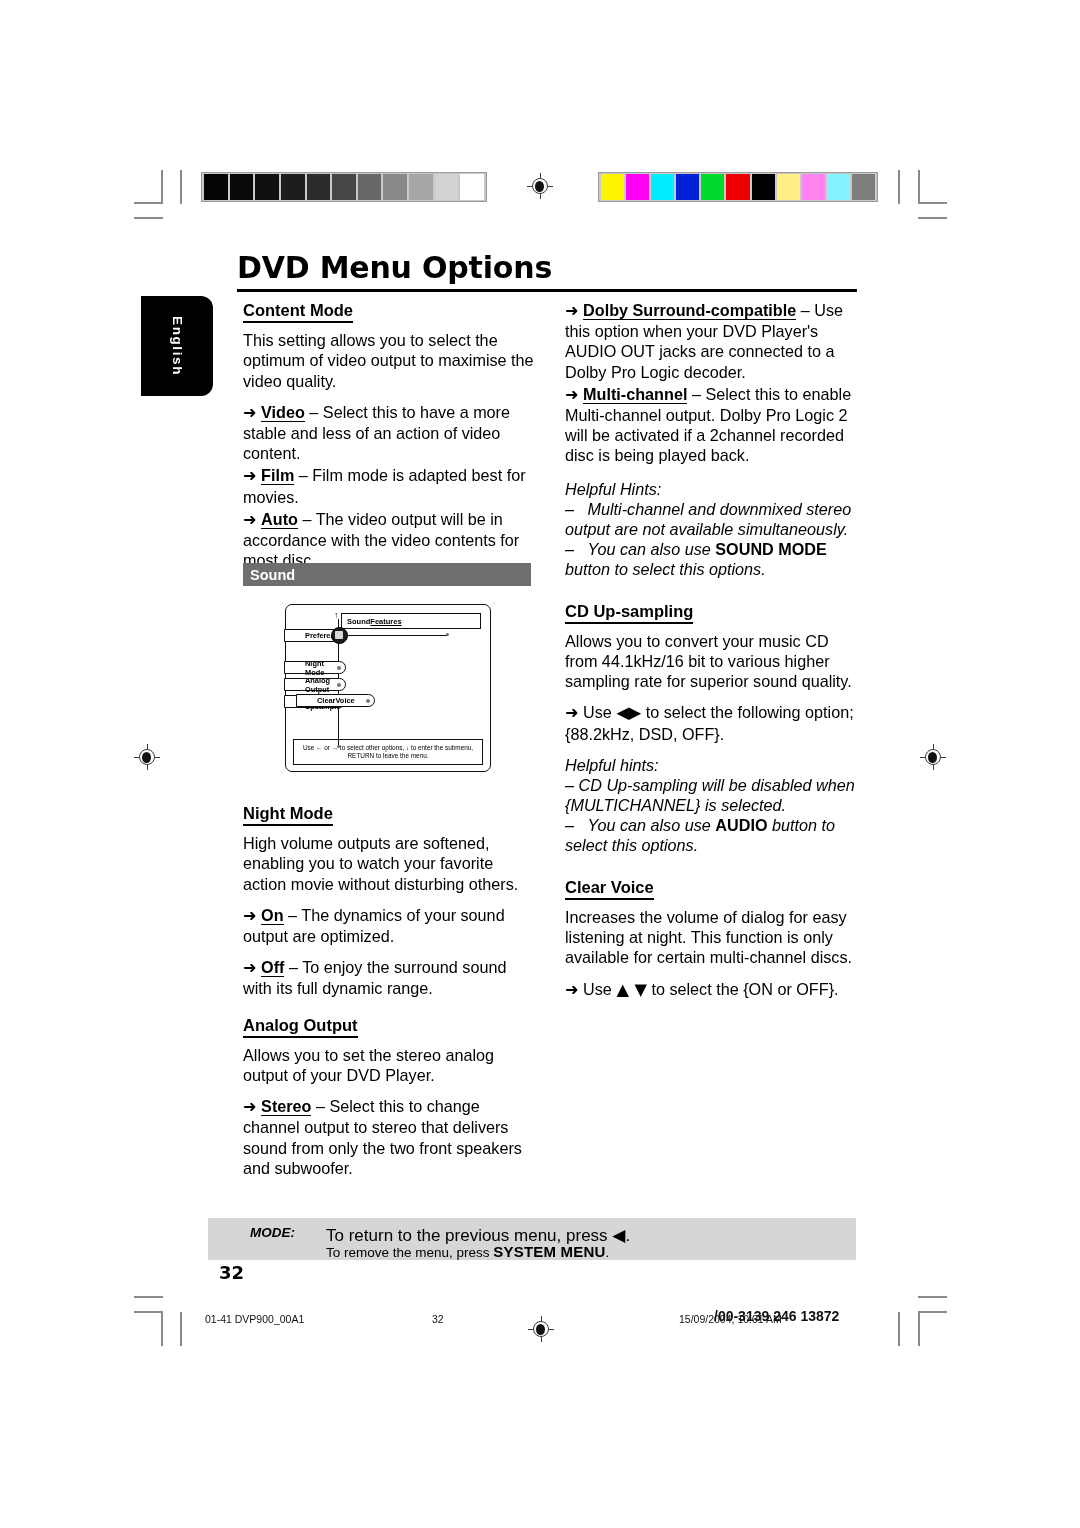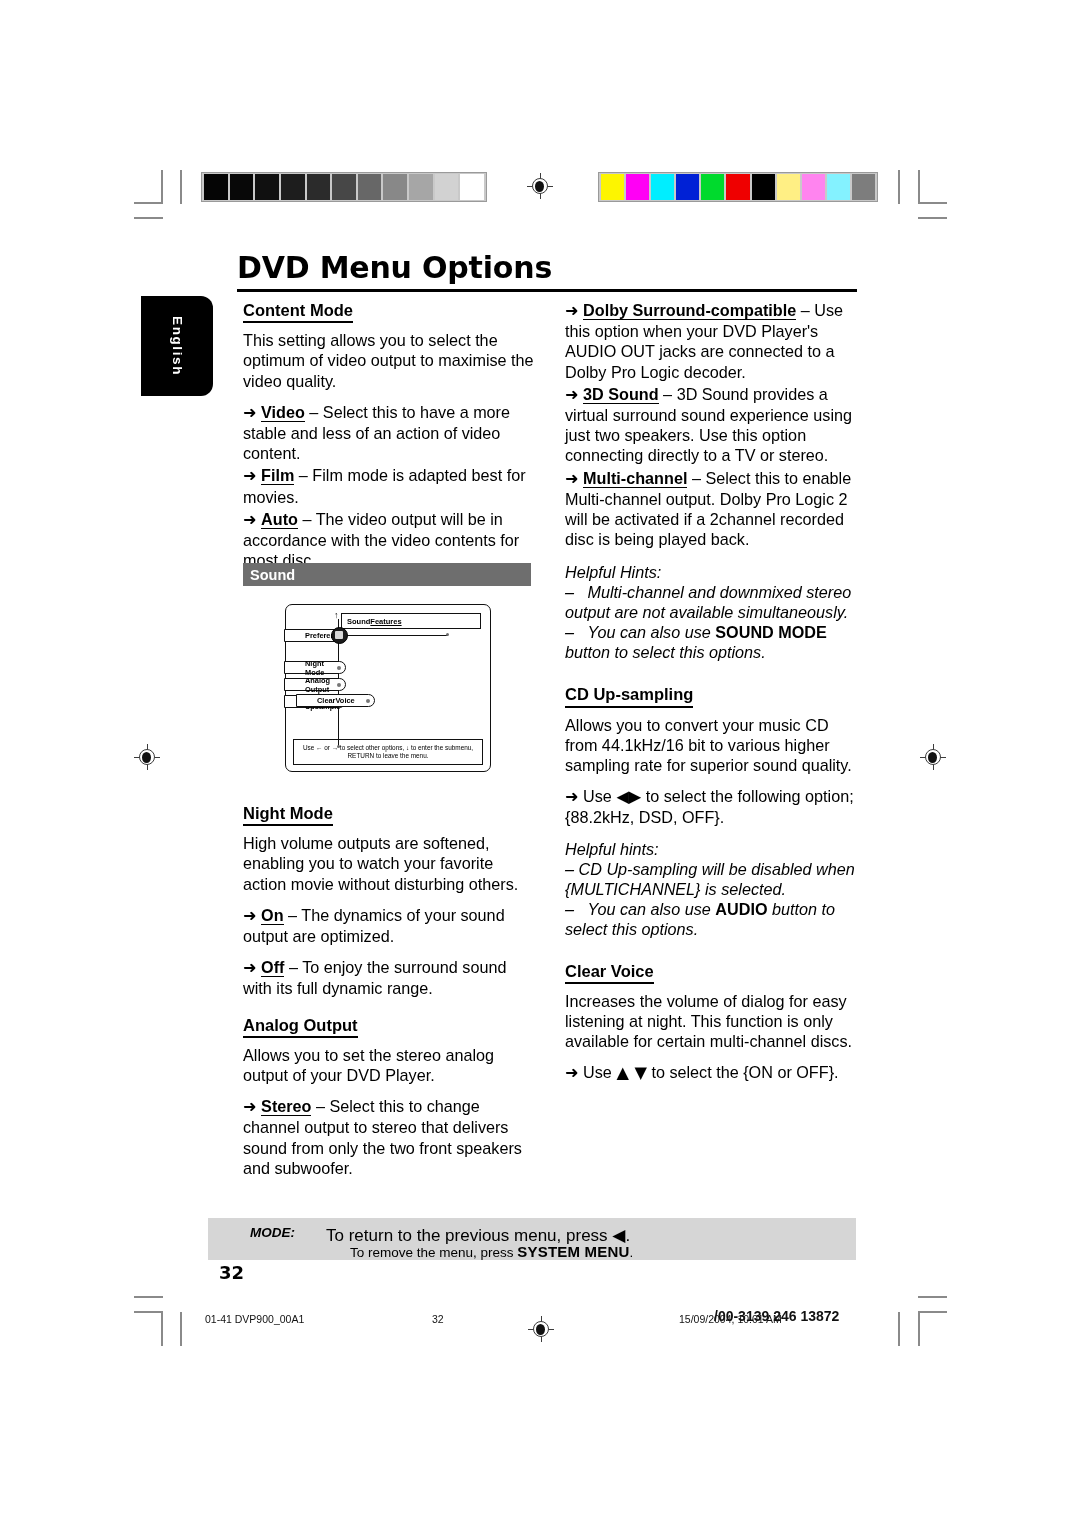--- a/index.html
+++ b/index.html
@@ -101,21 +101,21 @@
     display:flex;flex-direction:column;align-items:center;justify-content:center;
     font-size:6.4px;line-height:8.4px;text-align:center;
   }
 
   
   .tips{
     position:absolute;left:208px;top:1218px;width:648px;height:42px;background:#d6d6d6;
   }
   .tips .lbl{position:absolute;left:42px;top:7px;font-size:13.5px;font-style:italic;font-weight:bold;}
   .tips .l1{position:absolute;left:118px;top:7px;font-size:17px;}
-  .tips .l2{position:absolute;left:118px;top:25px;font-size:13.5px;margin-left:24px;}
+  .tips .l2{position:absolute;left:118px;top:25px;font-size:13.5px;}
   .tips .l2 b{font-size:15px;letter-spacing:.2px;}
 
   .pagenum{position:absolute;left:219px;top:1262px;font-size:18px;font-weight:bold;
            font-family:"DejaVu Sans",sans-serif;}
 
   
   .slug{position:absolute;font-size:10.5px;color:#111;white-space:nowrap;}
   .slug.big{font-size:14px;font-weight:bold;}
 </style>
 </head>
@@ -280,24 +280,20 @@
 
 <div class="col right">
 
   <div>
     <p class="tight">
       <span class="arrow">➜</span>
       <span class="ul">Dolby Surround-compatible</span><span> – </span><span>Use this option when your DVD Player's AUDIO OUT jacks are connected to a Dolby Pro Logic decoder.</span>
     </p>
     <p class="tight">
       <span class="arrow">➜</span>
-      <span class="ul">3D Sound</span><span> – </span><span>3D Sound provides a virtual surround sound experience using just two speakers. Use this option connecting directly to a TV or stereo.</span>
-    </p>
-    <p class="tight">
-      <span class="arrow">➜</span>
       <span class="ul">Multi-channel</span><span> – </span><span>Select this to enable Multi-channel output. Dolby Pro Logic 2 will be activated if a 2channel recorded disc is being played back.</span>
     </p>
 
     <p class="hint" style="margin-top:13px;margin-bottom:0;">
       <span>Helpful Hints:</span><br>
       <span>–</span>&nbsp;&nbsp;&nbsp;<span>Multi-channel and downmixed stereo output are not available simultaneously.</span><br>
       <span>–</span>&nbsp;&nbsp;&nbsp;<span>You can also use </span><span class="caps">SOUND MODE</span><span> button to select this options.</span>
     </p>
   </div>
 

